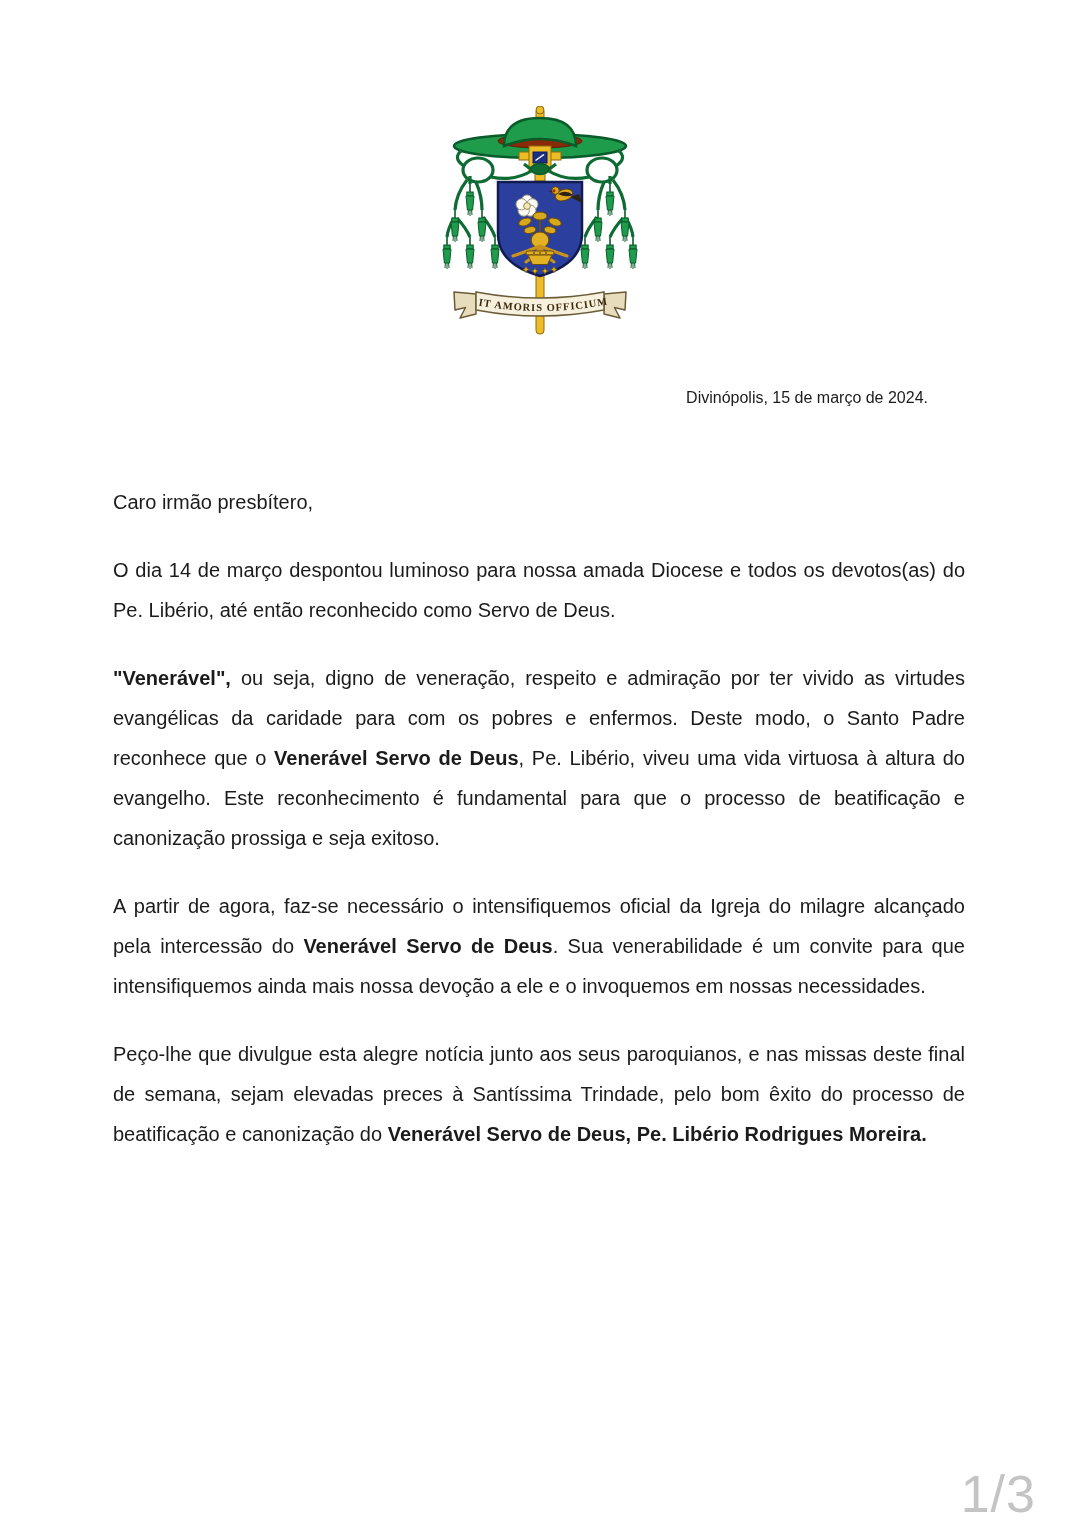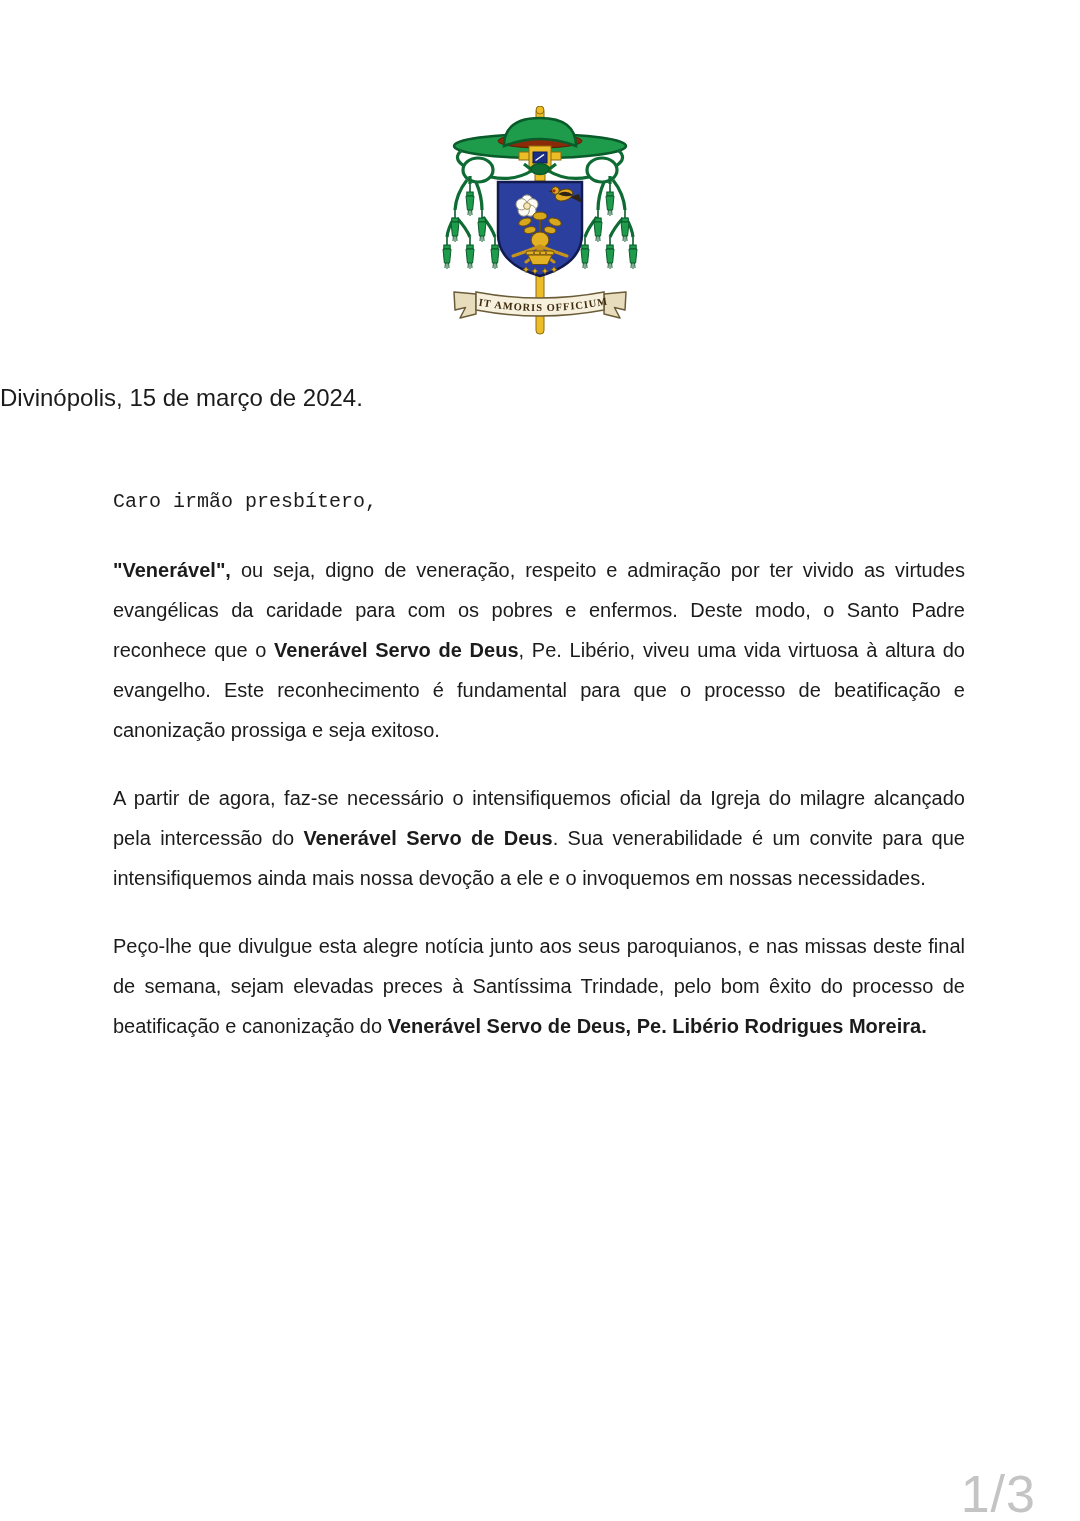--- a/index.html
+++ b/index.html
@@ -11,29 +11,29 @@
   }
   html,body{margin:0;padding:0;background:#ffffff;}
   .page{
     position:relative; width:1080px; height:1521px; background:#ffffff;
     overflow:hidden; font-family:"Liberation Sans","DejaVu Sans",sans-serif;
     color:var(--ink); margin:0 auto;
   }
   .crest{ width:200px; height:232px; margin:106px auto 0 auto; }
   .crest svg{ display:block; width:200px; height:232px; }
   .date-line{
-    margin-top:46px; padding-right:152px; 
-    font-size:24px; line-height:28px; color:var(--ink);
+    margin-top:46px; padding-right:152px; text-align:right;
+    font-size:16px; line-height:28px; color:var(--ink);
   }
   .letter-body{
     margin:70px 115px 0 113px; text-align:justify;
     font-size:20px; line-height:40px; color:var(--ink);
   }
   .letter-body p{ margin:28px 0 0 0; }
-  .letter-body p.salutation{ margin-top:0; text-align:left;font-family:Liberation Mono, monospace; }
+  .letter-body p.salutation{ margin-top:0; text-align:left; }
   .letter-body .b{ font-weight:700; }
   .page-indicator{
     position:absolute; top:1466px; right:44px;
     font-size:52px; line-height:1.1; color:var(--pagenum);
     letter-spacing:1px;
   }
   .motto-text{
     font-family:"Liberation Serif","DejaVu Serif",serif;
     font-size:10.5px; letter-spacing:1px; fill:#3d2b10; font-weight:bold;
   }
@@ -152,20 +152,21 @@
           <textPath href="#mottoPath" startOffset="50%" text-anchor="middle">SIT AMORIS OFFICIUM</textPath>
         </text>
       </g>
     </svg>
   </div>
 
   <div class="date-line">Divinópolis, 15 de março de 2024.</div>
 
   <div class="letter-body">
     <p class="salutation">Caro irmão presbítero,</p>
+    <p><span>O dia 14 de março despontou luminoso para nossa amada Diocese e todos os devotos(as) do Pe. Libério, até então reconhecido como Servo de Deus.</span></p>
     <p><span class="b">"Venerável",</span><span> ou seja, digno de veneração, respeito e admiração por ter vivido as virtudes evangélicas da caridade para com os pobres e enfermos. Deste modo, o Santo Padre reconhece que o </span><span class="b">Venerável Servo de Deus</span><span>, Pe. Libério, viveu uma vida virtuosa à altura do evangelho. Este reconhecimento é fundamental para que o processo de beatificação e canonização prossiga e seja exitoso.</span></p>
     <p><span>A partir de agora, faz-se necessário o intensifiquemos oficial da Igreja do milagre alcançado pela intercessão do </span><span class="b">Venerável Servo de Deus</span><span>. Sua venerabilidade é um convite para que intensifiquemos ainda mais nossa devoção a ele e o invoquemos em nossas necessidades.</span></p>
     <p><span>Peço-lhe que divulgue esta alegre notícia junto aos seus paroquianos, e nas missas deste final de semana, sejam elevadas preces à Santíssima Trindade, pelo bom êxito do processo de beatificação e canonização do </span><span class="b">Venerável Servo de Deus, Pe. Libério Rodrigues Moreira.</span></p>
   </div>
 
   <div class="page-indicator">1/3</div>
 
 </div>
 
 </body></html>

